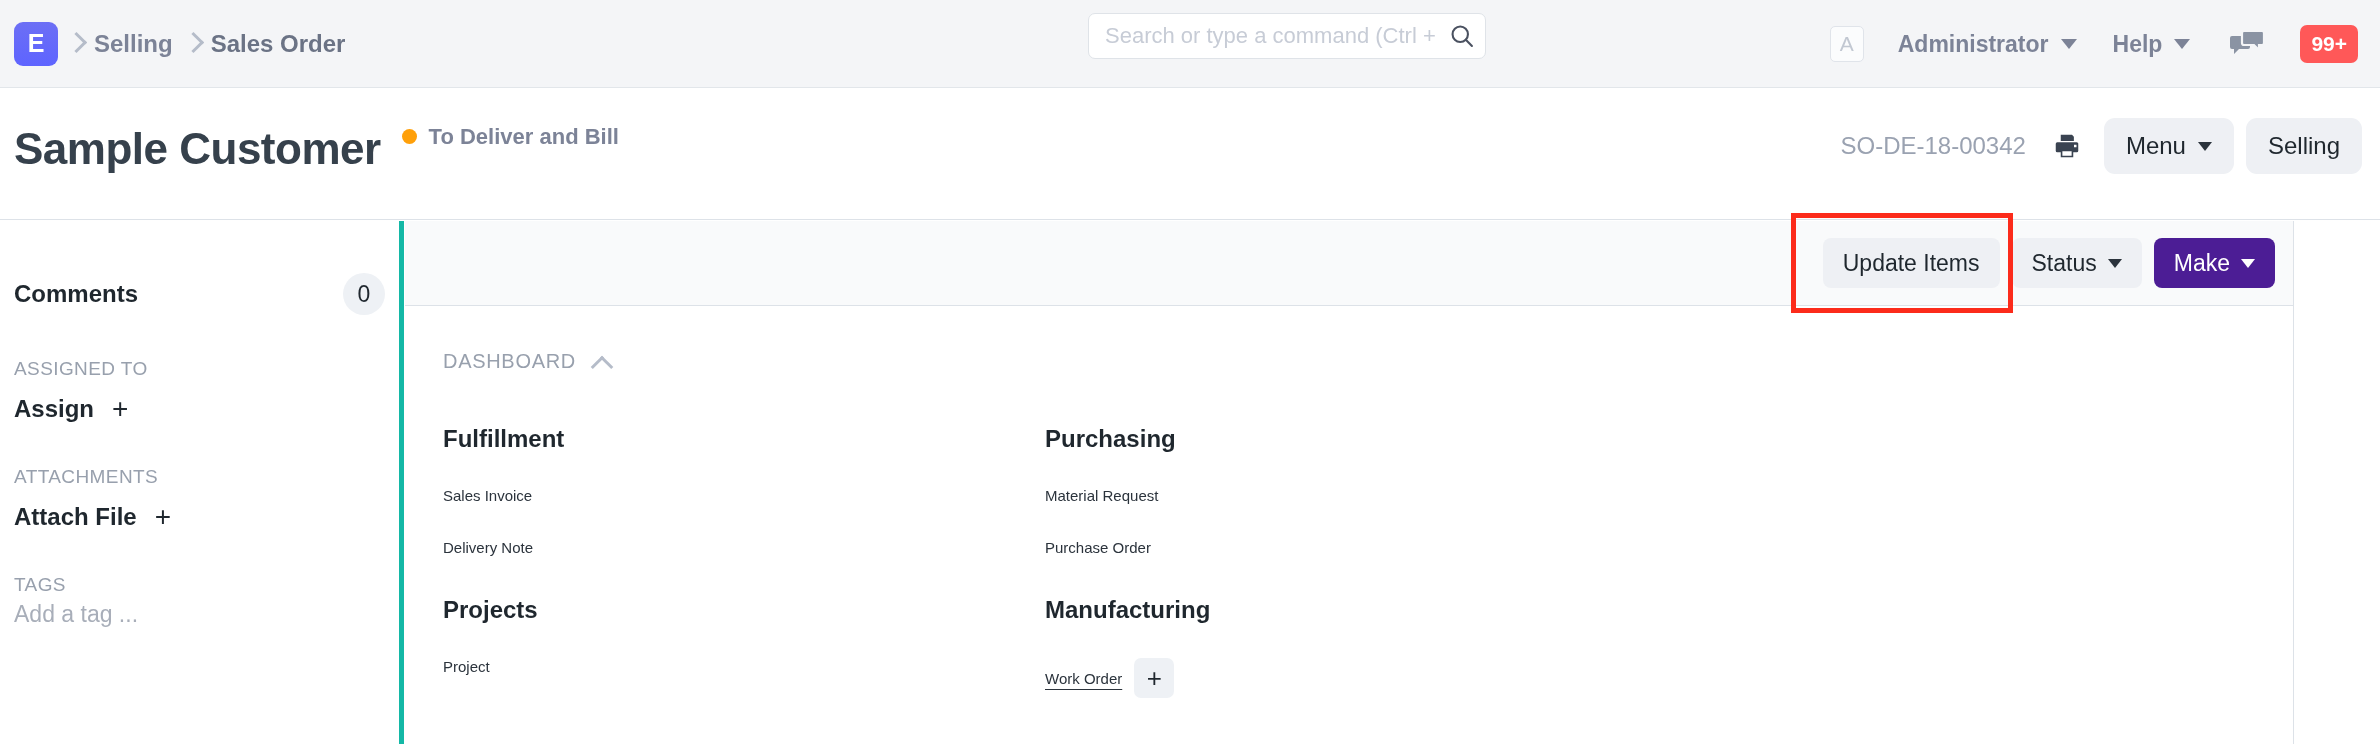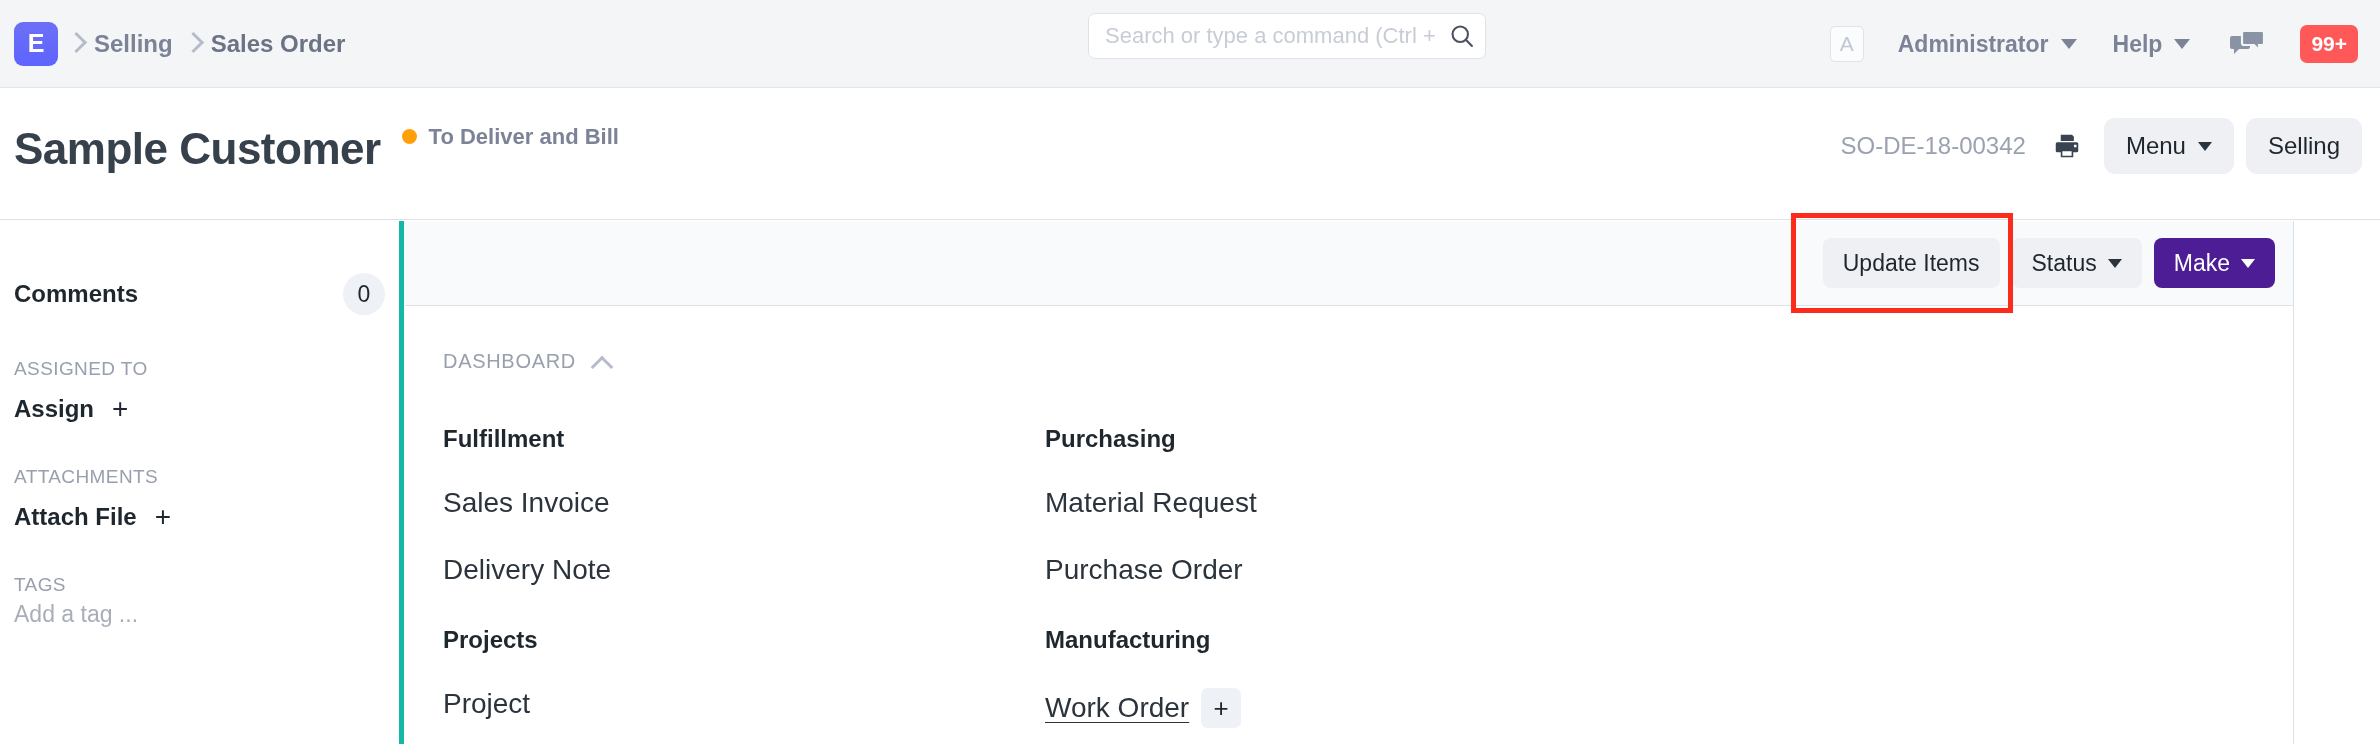--- a/index.html
+++ b/index.html
@@ -240,21 +240,21 @@
   .dash-grid {
     display: grid;
     grid-template-columns: 602px 1fr;
   }
   .dash-group { margin-bottom: 40px; }
   .group-title {
     font-size: 24px; font-weight: 700; color: #1f272e;
     margin-bottom: 34px; white-space: nowrap;
   }
   .group-link {
-    font-size: 28px; color: #2b333c; font-weight: 400;
+    font-size: 15px; color: #2b333c; font-weight: 400;
     margin-bottom: 35px; white-space: nowrap; cursor: pointer;
     display: block;
   }
   .group-link:last-child { margin-bottom: 0; }
   .link-with-add {
     display: flex; align-items: center; gap: 4px;
   }
   .link-underline {
     text-decoration: underline; text-underline-offset: 5px;
     text-decoration-thickness: 1px;

